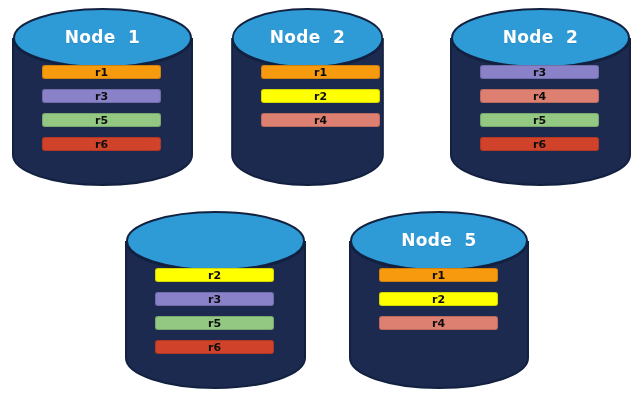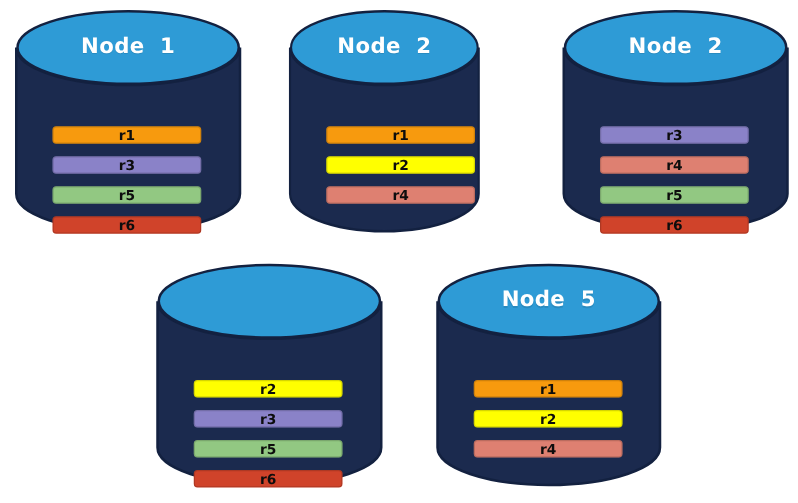--- a/index.html
+++ b/index.html
@@ -45,21 +45,20 @@
     letter-spacing: 0.3px;
     white-space: pre;
     line-height: 1;
     text-shadow: 0 1px 0 rgba(0,0,0,0.10);
   }
 
   .bars {
     position: absolute;
     left: 0;
     width: 100%;
-    margin-top: 36px;
   }
 
   .bar {
     position: relative;
     height: 14px;
     margin-bottom: 10px;
     border-radius: 3px;
     box-sizing: border-box;
     box-shadow: inset 0 0 0 1px rgba(0,0,0,0.16);
   }

